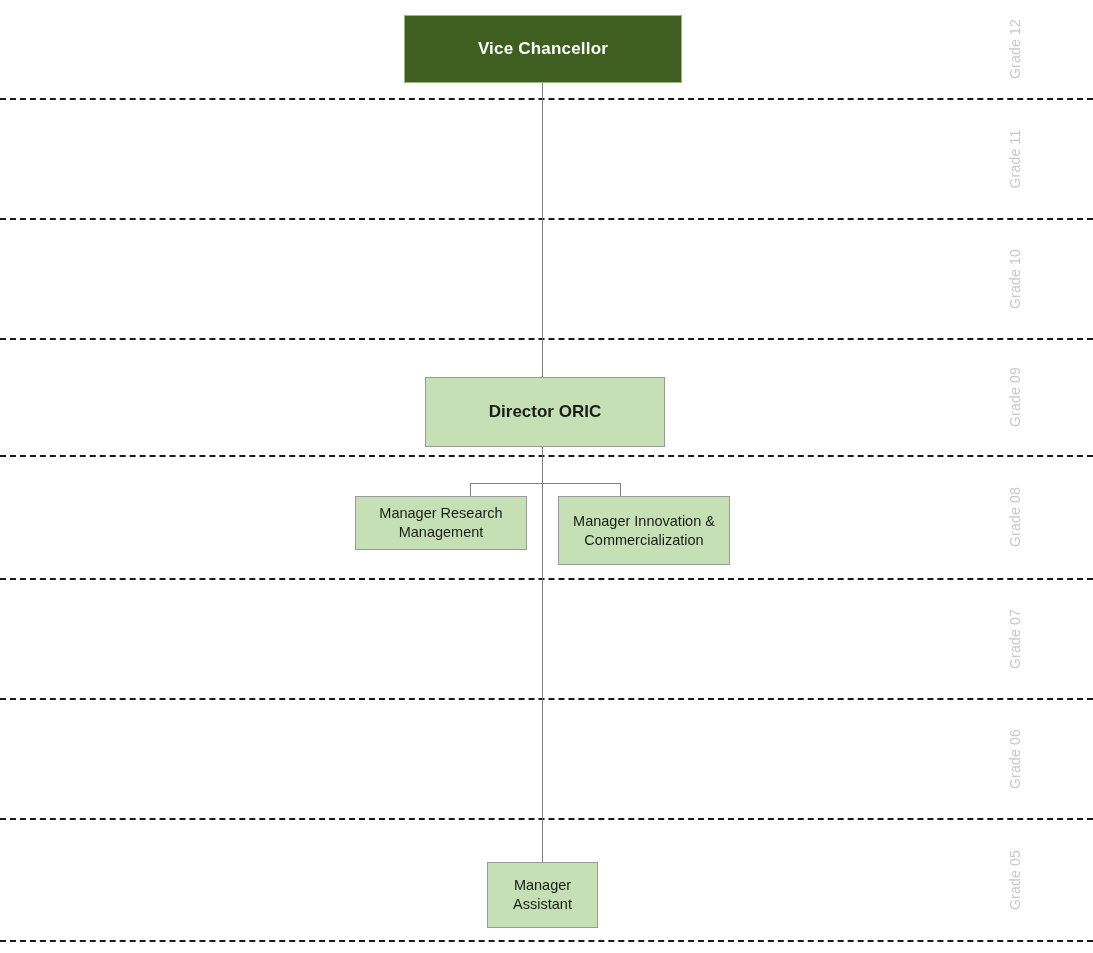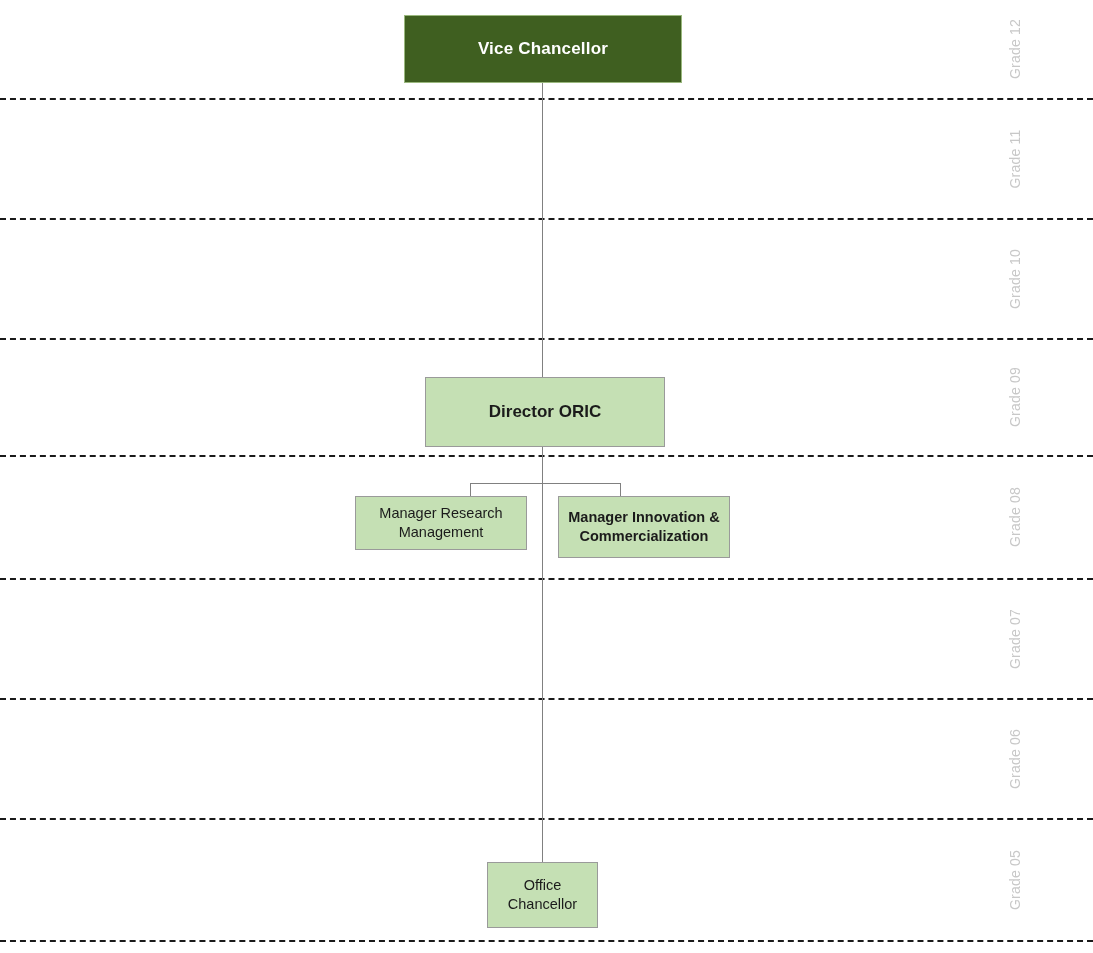--- a/index.html
+++ b/index.html
@@ -123,21 +123,21 @@
   </div>
 
   <div class="node node-green node-lead" style="left:425px; top:377px; width:240px; height:70px;">
     <span>Director ORIC</span>
   </div>
 
   <div class="node node-green node-mid" style="left:355px; top:496px; width:172px; height:54px;">
     <span>Manager Research Management</span>
   </div>
 
-  <div class="node node-green node-mid" style="left:558px; top:496px; width:172px; height:62px;font-weight:bold;">
+  <div class="node node-green node-mid" style="left:558px; top:496px; width:172px; height:69px;">
     <span>Manager Innovation &amp; Commercialization</span>
   </div>
 
   <div class="node node-green node-small" style="left:487px; top:862px; width:111px; height:66px;">
-    <span>Office Chancellor</span>
+    <span>Manager Assistant</span>
   </div>
 
 </div>
 
 </body></html>

